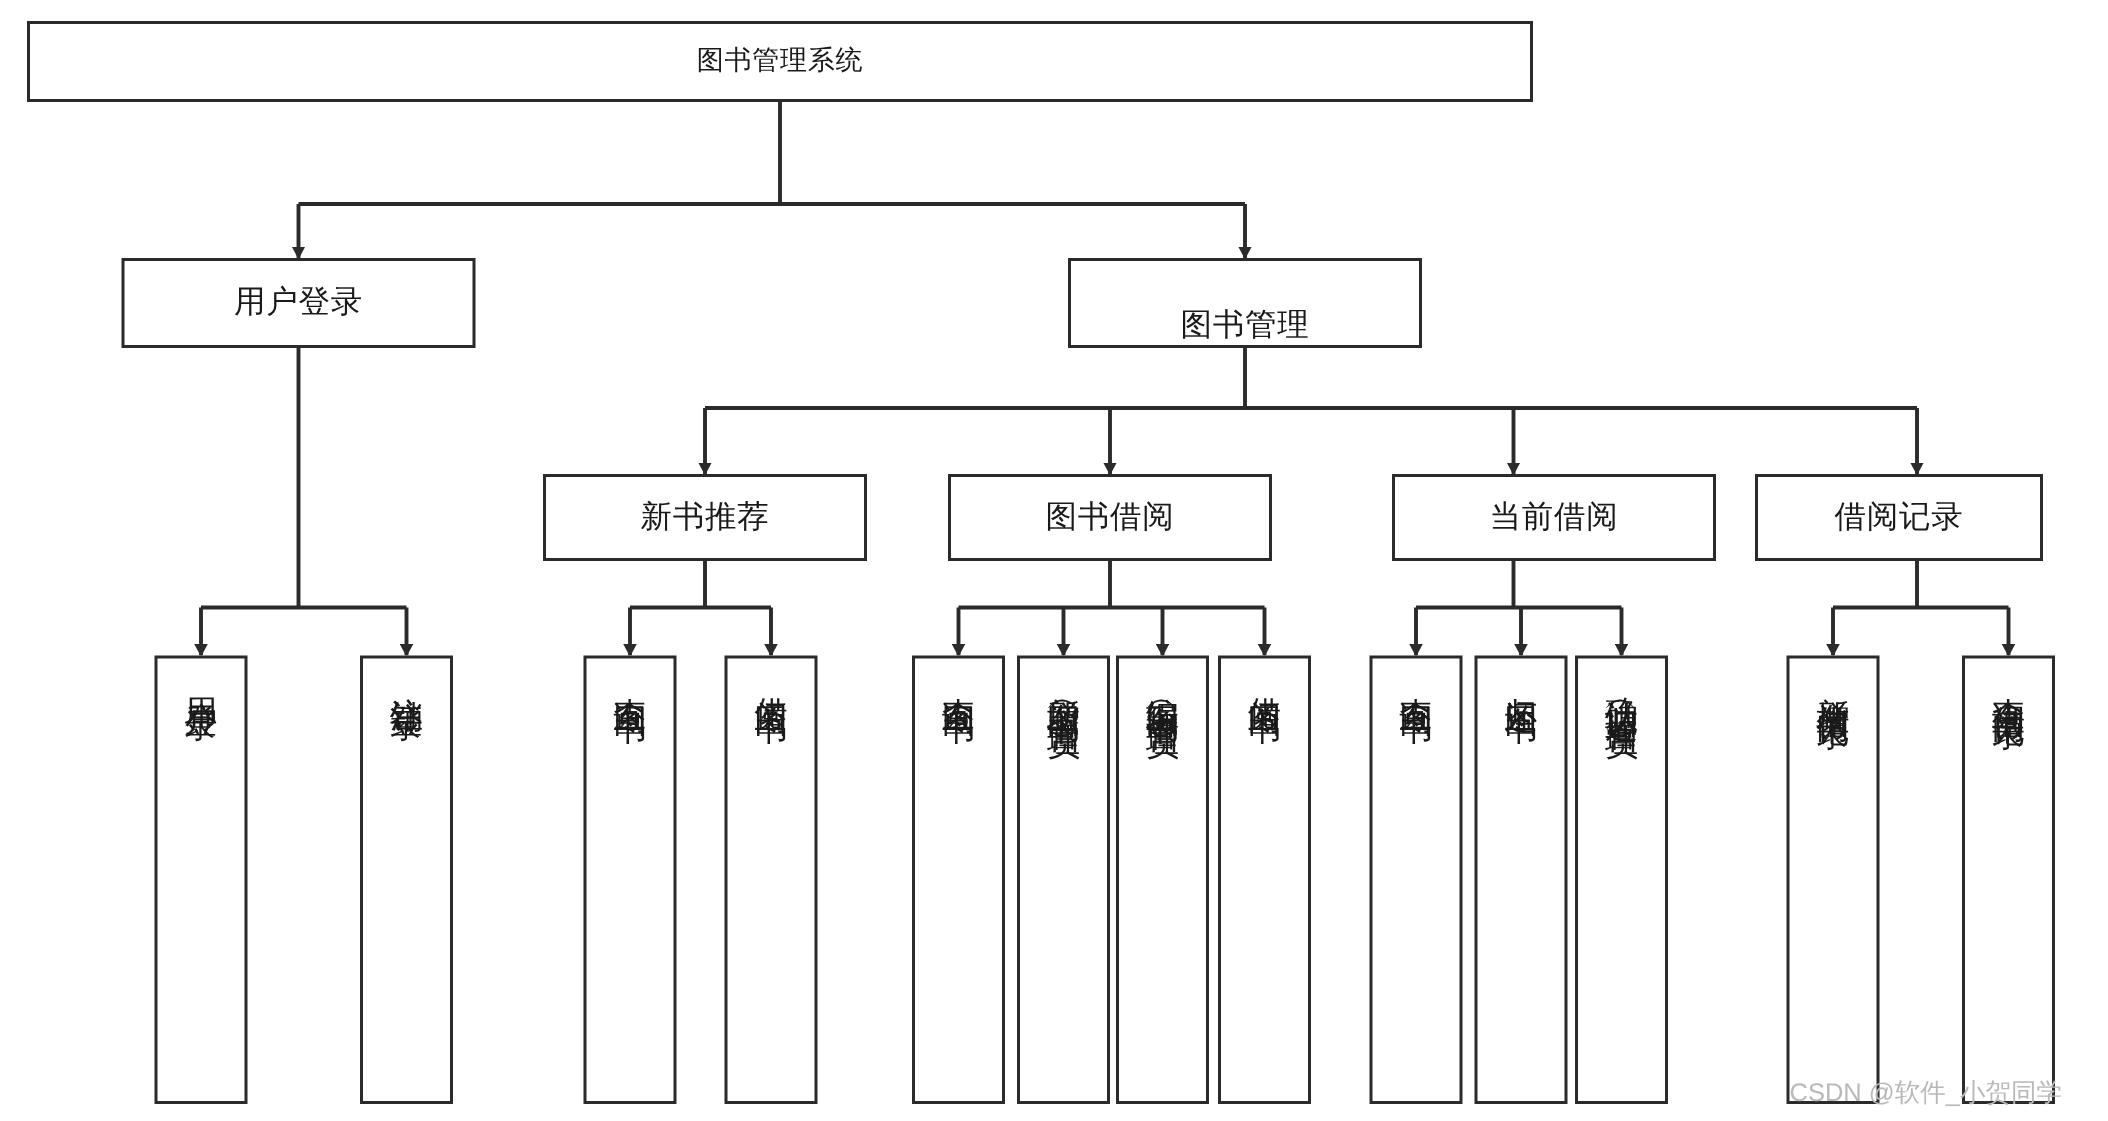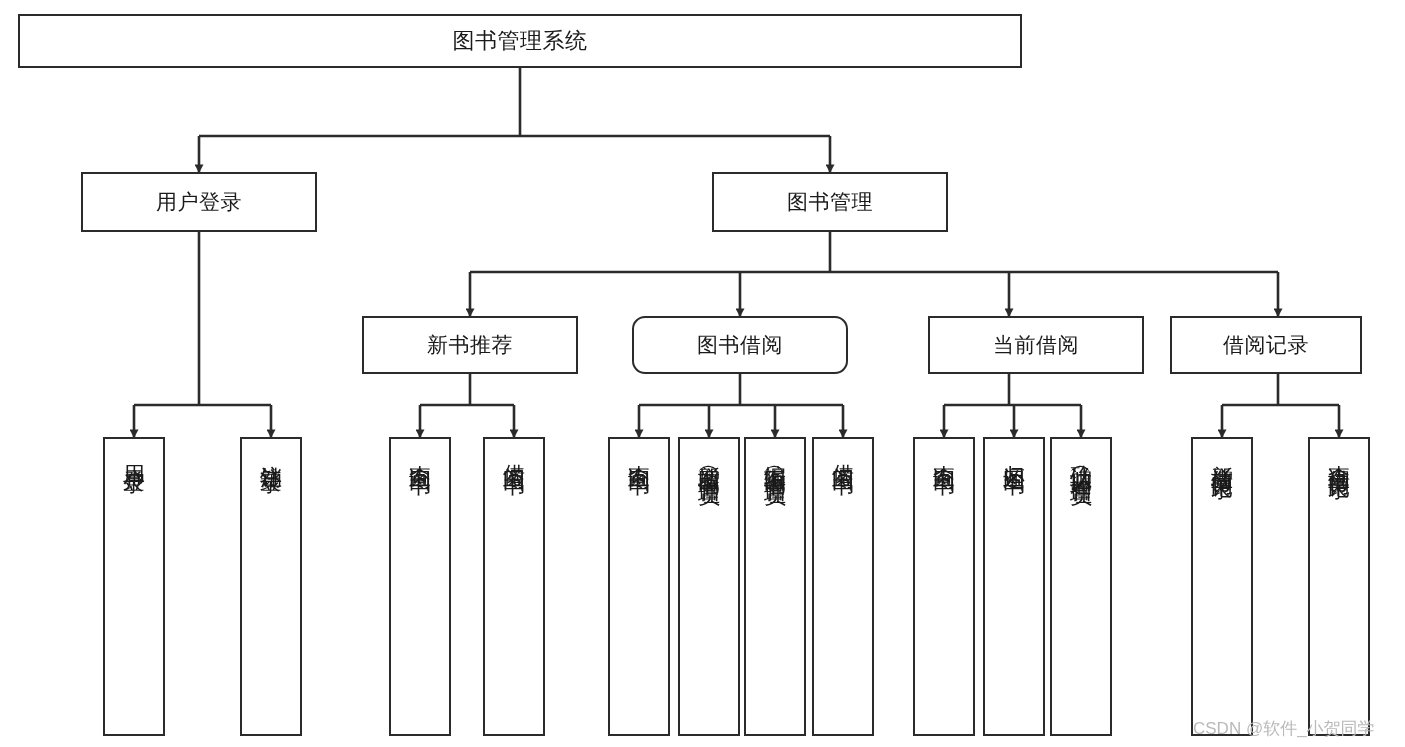--- a/index.html
+++ b/index.html
@@ -52,21 +52,21 @@
     padding-top: 8px;
   }
   .node.vertical .node-label {
     writing-mode: vertical-rl;
     text-orientation: upright;
     font-size: 22px;
     letter-spacing: 3px;
     line-height: 1;
     margin: 0 auto;
   }
-  .node.root .node-label { font-size: 22px; }
+  .node.root .node-label { font-size: 18px; }
   .watermark {
     position: absolute;
     color: #b9b9b9;
     font-size: 17px;
     white-space: nowrap;
     z-index: 3;
     font-family: "Liberation Sans", "DejaVu Sans", sans-serif;
   }
 </style>
 </head>
@@ -116,27 +116,27 @@
       </g>
   </svg>
 
   <div id="nodes-layer">
       <div class="node root horizontal" style="left: 18px; top: 14px; width: 1004px; height: 54px;">
         <span class="node-label">图书管理系统</span>
       </div>
       <div class="node level1 horizontal" style="left: 81px; top: 172px; width: 236px; height: 60px;">
         <span class="node-label">用户登录</span>
       </div>
-      <div class="node level1 horizontal" style="left: 712px; top: 172px; width: 236px; height: 60px;">
+      <div class="node level1 horizontal" style="left: 712px; top: 172px; width: 236px; height: 60px; align-items: flex-end;">
         <span class="node-label">图书管理</span>
       </div>
       <div class="node level2 horizontal" style="left: 362px; top: 316px; width: 216px; height: 58px;">
         <span class="node-label">新书推荐</span>
       </div>
-      <div class="node level2 horizontal" style="left: 632px; top: 316px; width: 216px; height: 58px; border-radius: 13px;">
+      <div class="node level2 horizontal" style="left: 632px; top: 316px; width: 216px; height: 58px;">
         <span class="node-label">图书借阅</span>
       </div>
       <div class="node level2 horizontal" style="left: 928px; top: 316px; width: 216px; height: 58px;">
         <span class="node-label">当前借阅</span>
       </div>
       <div class="node level2 horizontal" style="left: 1170px; top: 316px; width: 192px; height: 58px;">
         <span class="node-label">借阅记录</span>
       </div>
       <div class="node leaf vertical" style="left: 103px; top: 437px; width: 62px; height: 299px;">
         <span class="node-label">用户登录</span>

